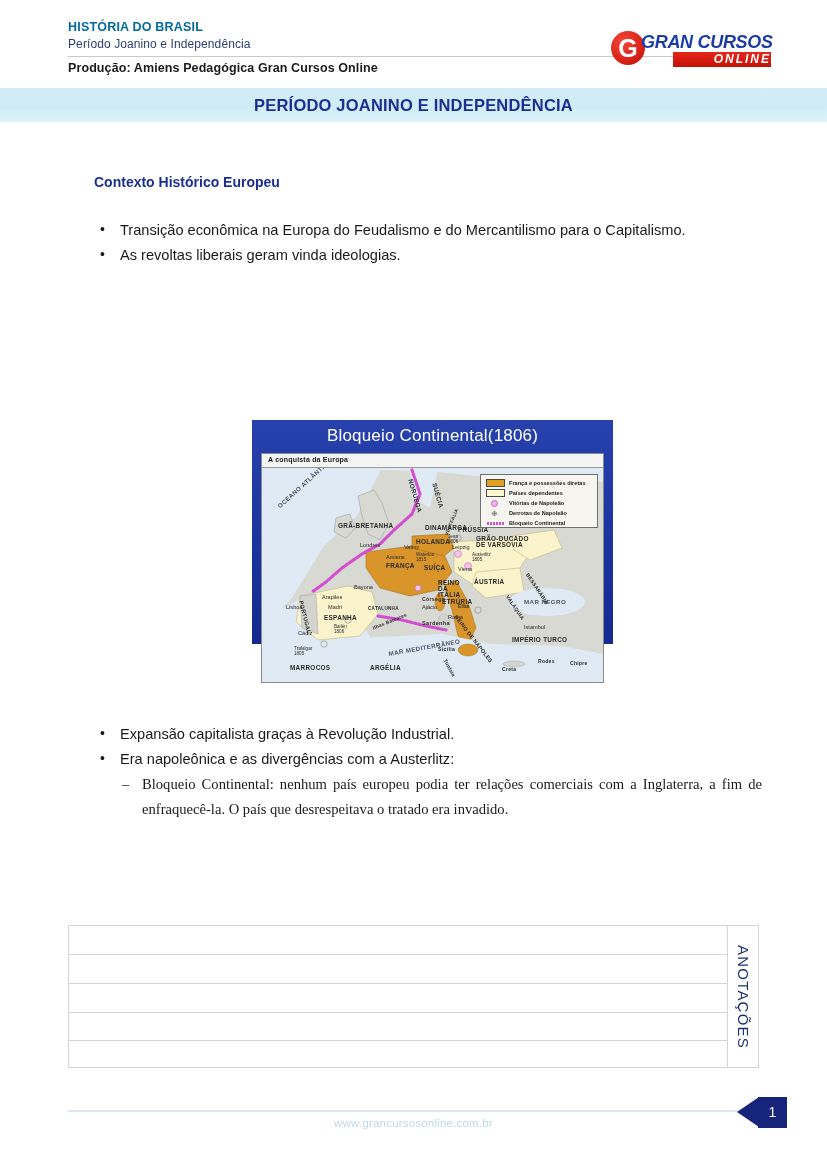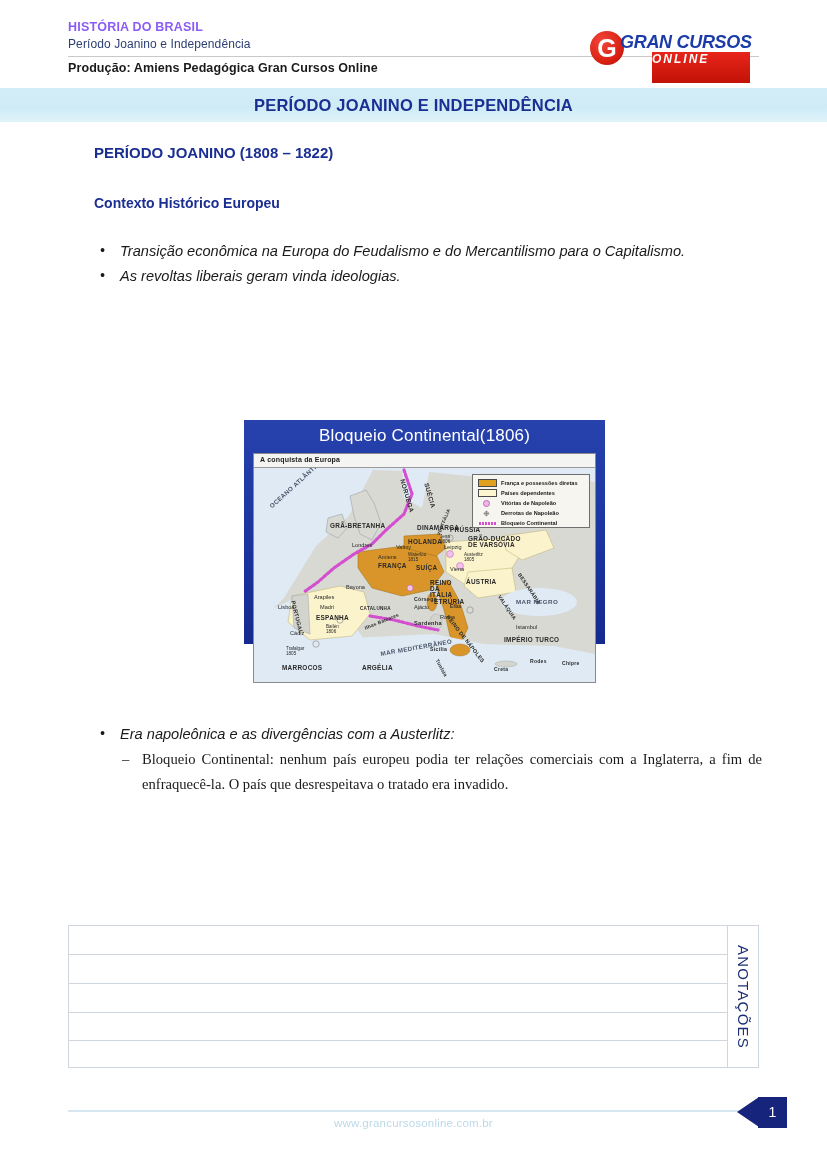--- a/index.html
+++ b/index.html
@@ -20,21 +20,21 @@
     position: absolute;
     left: 0; top: 0;
     width: 827px; height: 85px;
   }
   .hdr-course {
     position: absolute;
     left: 68px; top: 20px;
     font-size: 12.5px;
     font-weight: bold;
     letter-spacing: .2px;
-    color: #8b5cf6;
+    color: #0369a1;
   }
   .hdr-sub {
     position: absolute;
     left: 68px; top: 37px;
     font-size: 12px;
     color: #2b3f72;
     letter-spacing: .1px;
   }
   .hdr-rule {
     position: absolute;
@@ -47,21 +47,21 @@
     left: 68px; top: 61px;
     font-size: 12.5px;
     font-weight: bold;
     color: #1a1a1a;
     letter-spacing: .1px;
   }
 
   
   .logo {
     position: absolute;
-    right: 77px; top: 28px;
+    right: 56px; top: 28px;
     width: 160px; height: 44px;
   }
   .logo-g {
     position: absolute;
     left: 0; top: 3px;
     width: 34px; height: 34px;
     border-radius: 50%;
     background: radial-gradient(circle at 35% 30%, #f2453a 0%, #d81f12 65%, #a50f06 100%);
   }
   .logo-g::after {
@@ -82,28 +82,28 @@
     font-size: 18px;
     font-weight: bold;
     font-style: italic;
     letter-spacing: -.3px;
     color: #1b3ca8;
     white-space: nowrap;
   }
   .logo-online {
     position: absolute;
     left: 62px; top: 24px;
-    width: 98px; height: 31px;
+    width: 98px; height: 15px;
     background: linear-gradient(180deg, #e8251a 0%, #c21208 100%);
     color: #ffffff;
     font-size: 12px;
     font-weight: bold;
     font-style: italic;
     letter-spacing: 2px;
-    text-align: left;
+    text-align: right;
     line-height: 15px;
   }
 
   
   .banner {
     position: absolute;
     left: 0; top: 88px;
     width: 827px; height: 34px;
     background: linear-gradient(180deg, #d3edf7 0%, #cfebf6 55%, #dff3fa 100%);
   }
@@ -144,21 +144,20 @@
     padding: 0;
   }
   ul.bullets > li {
     position: relative;
     padding-left: 26px;
     font-size: 14.6px;
     line-height: 25px;
     color: #1a1a1a;
     text-align: justify;
     margin-bottom: 0;
-    font-style: italic;
   }
   ul.bullets > li::before {
     content: "•";
     position: absolute;
     left: 6px; top: -1px;
     font-size: 14px;
     color: #1a1a1a;
   }
   ul.sub {
     list-style: none;
@@ -177,21 +176,21 @@
   ul.sub > li::before {
     content: "–";
     position: absolute;
     left: 2px; top: 0;
     color: #1a1a1a;
   }
 
   
   .figure {
     position: absolute;
-    left: 244px; top: 420px;
+    left: 252px; top: 420px;
     width: 361px; height: 224px;
     background: linear-gradient(180deg, #2742ad 0%, #1d37a3 40%, #142a8f 100%);
     box-sizing: border-box;
   }
   .fig-title {
     position: absolute;
     left: 0; top: 6px;
     width: 361px;
     text-align: center;
     color: #ffffff;
@@ -392,21 +391,20 @@
     <div class="logo-main">GRAN CURSOS</div>
     <div class="logo-online">ONLINE</div>
   </div>
 </div>
 
 <div class="banner">
   <div class="banner-title">PERÍODO JOANINO E INDEPENDÊNCIA</div>
 </div>
 
 <div class="content">
-  <div class="h1">PERÍODO JOANINO (1808 – 1822)</div>
   <div class="h2">Contexto Histórico Europeu</div>
 
   <ul class="bullets">
     <li>Transição econômica na Europa do Feudalismo e do Mercantilismo para o Capitalismo.</li>
     <li>As revoltas liberais geram vinda ideologias.</li>
   </ul>
 </div>
 
 <div class="figure">
   <div class="fig-title">Bloqueio Continental(1806)</div>
@@ -554,20 +552,21 @@
           <span>Bloqueio Continental</span>
         </div>
       </div>
 
     </div>
   </div>
 </div>
 
 <div class="content" style="top:722px;">
   <ul class="bullets" style="margin-top:0;">
+    <li>Expansão capitalista graças à Revolução Industrial.</li>
     <li>Era napoleônica e as divergências com a Austerlitz:</li>
   </ul>
   <ul class="sub">
     <li>Bloqueio Continental: nenhum país europeu podia ter relações comerciais com a Inglaterra, a fim de enfraquecê-la. O país que desrespeitava o tratado era invadido.</li>
   </ul>
 </div>
 
 <div class="notes">
   <div class="notes-lines">
     <div class="nl" style="top:28px"></div>

